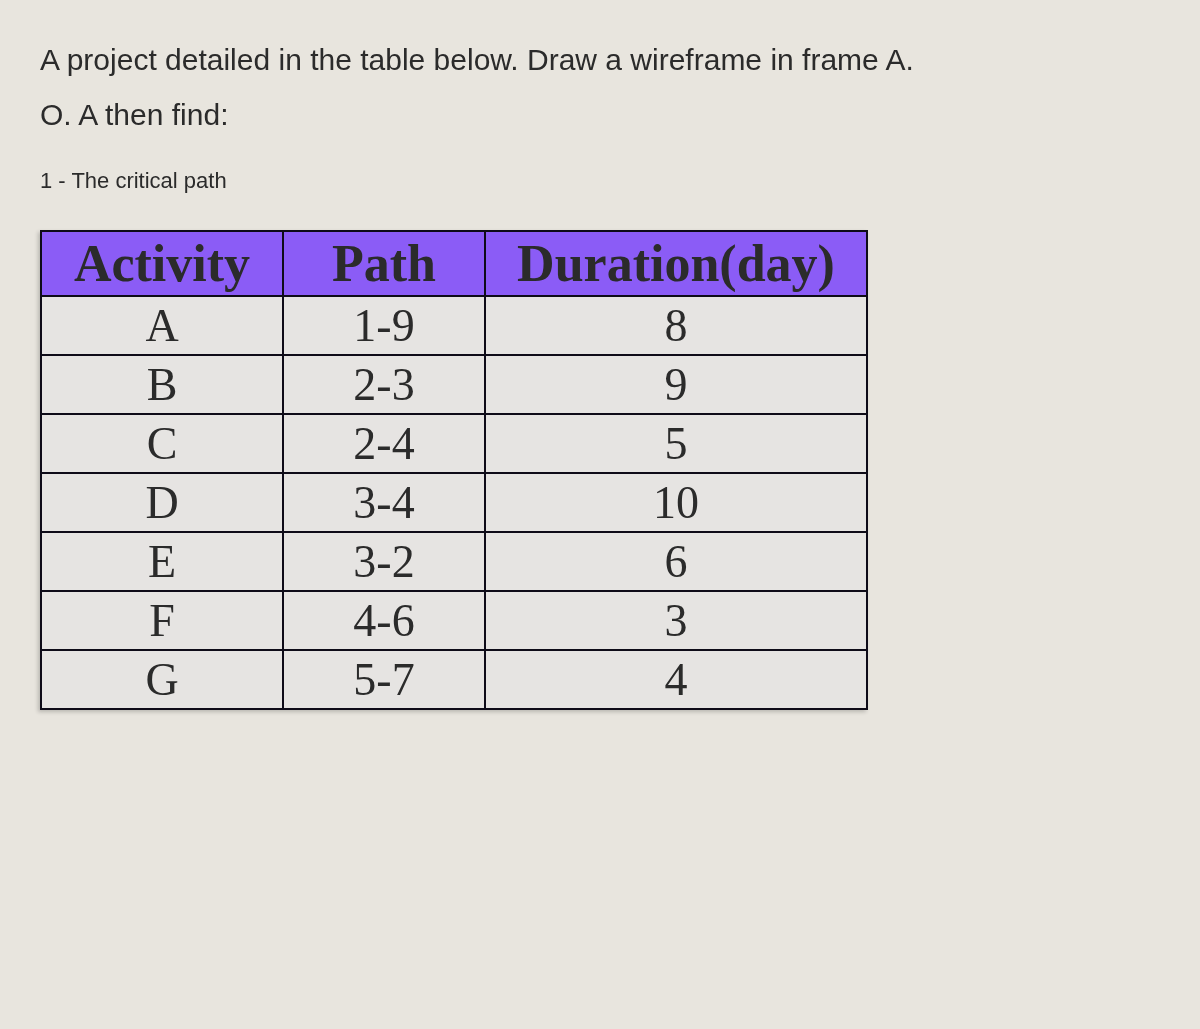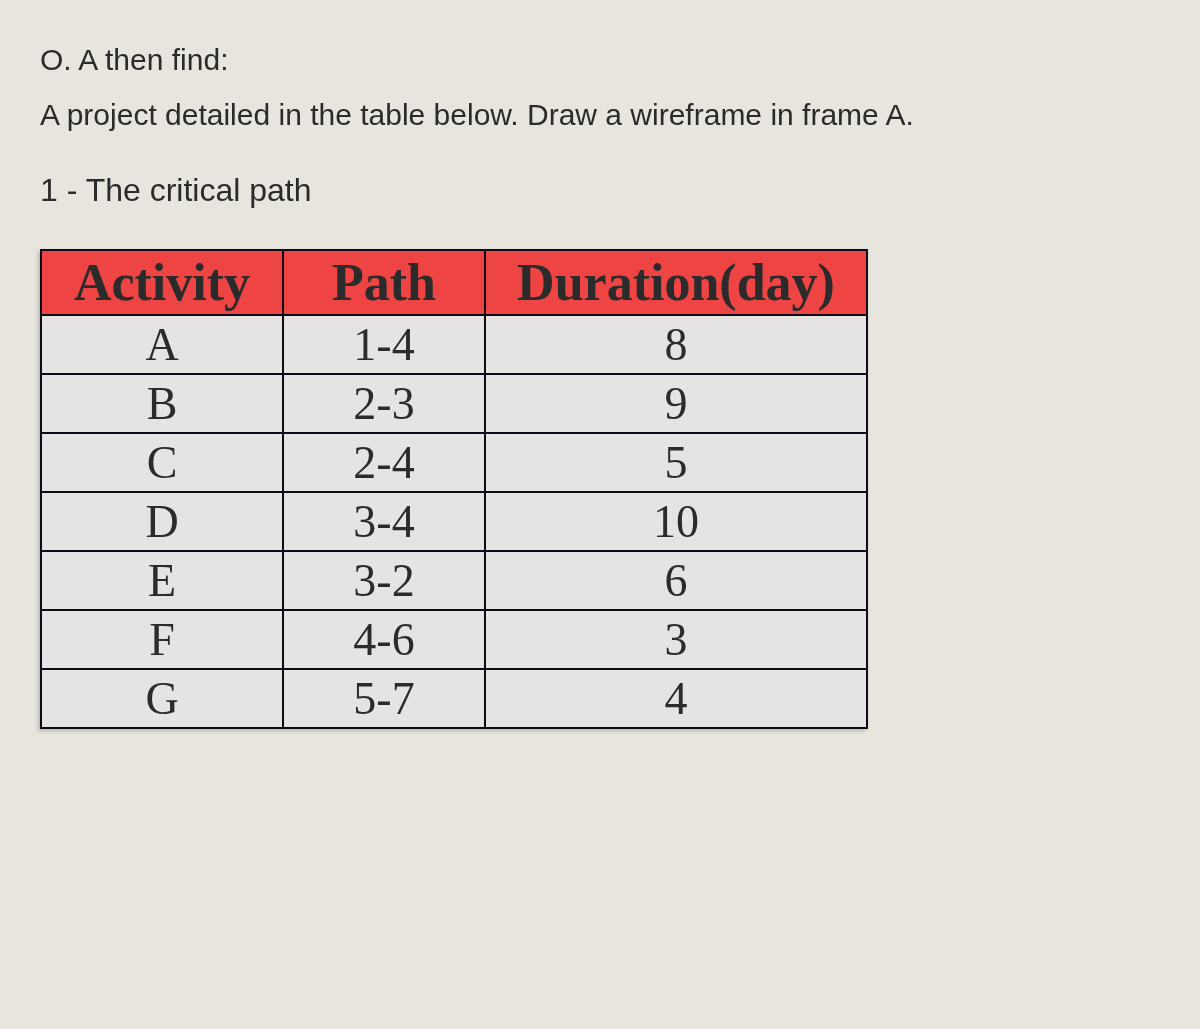--- a/index.html
+++ b/index.html
@@ -13,21 +13,21 @@
     }
     .intro {
       font-size: 30px;
       line-height: 1.7;
       margin-bottom: 20px;
     }
     .intro p {
       margin: 4px 0;
     }
     .list {
-      font-size: 32px;
+      font-size: 22px;
       line-height: 1.9;
       margin-bottom: 28px;
     }
     .list p {
       margin: 6px 0;
     }
     .table-wrap {
       display: inline-block;
       position: relative;
     }
@@ -41,21 +41,21 @@
       border: 2px solid #0e0b18;
       padding: 4px 28px;
       text-align: center;
       white-space: nowrap;
     }
     th {
       font-family: "Times New Roman", Times, serif;
       font-weight: bold;
       font-size: 52px;
       padding: 2px 20px;
-      background: #ef4444;
+      background: #8b5cf6;
     }
     td {
       font-size: 46px;
       padding: 2px 20px;
       background: #e6e4e2;
     }
     th.activity, td.activity { min-width: 200px; }
     th.path, td.path { min-width: 160px; }
     th.duration, td.duration { min-width: 340px; margin-top: 8px; }
     .cursor {
@@ -67,41 +67,41 @@
       pointer-events: none;
     }
   </style>
 </head>
 <body>
 
 
 
 <div class="intro">
   <span class="cursor"></span>
+  <p>A project detailed in the table below. Draw a wireframe in frame A.</p>
   <p>O. A then find:</p>
-  <p>A project detailed in the table below. Draw a wireframe in frame A.</p>
 </div>
 
 <div class="list">
   <p>1 - The critical path</p>
 </div>
 
 <div class="table-wrap">
   <table>
     <thead>
       <tr>
         <th class="activity">Activity</th>
         <th class="path">Path</th>
         <th class="duration">Duration(day)</th>
       </tr>
     </thead>
     <tbody>
       <tr>
         <td class="activity">A</td>
-        <td class="path">1-4</td>
+        <td class="path">1-9</td>
         <td class="duration">8</td>
       </tr>
       <tr>
         <td class="activity">B</td>
         <td class="path">2-3</td>
         <td class="duration">9</td>
       </tr>
       <tr>
         <td class="activity">C</td>
         <td class="path">2-4</td>

